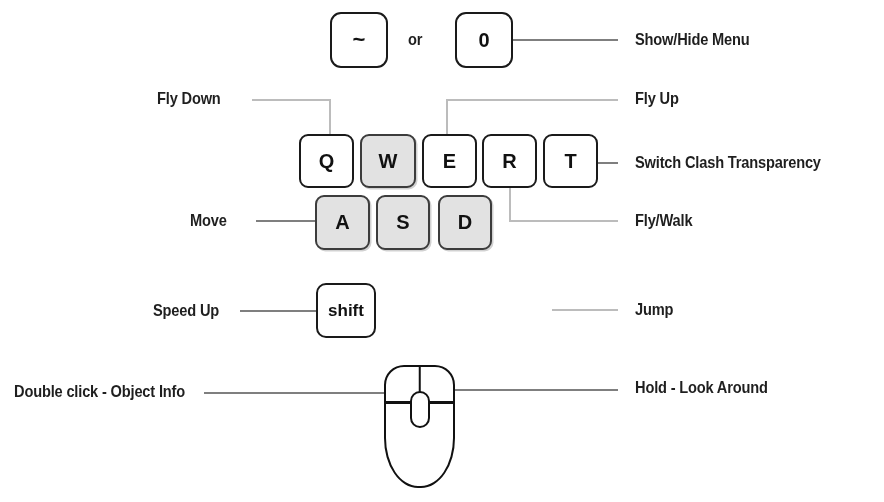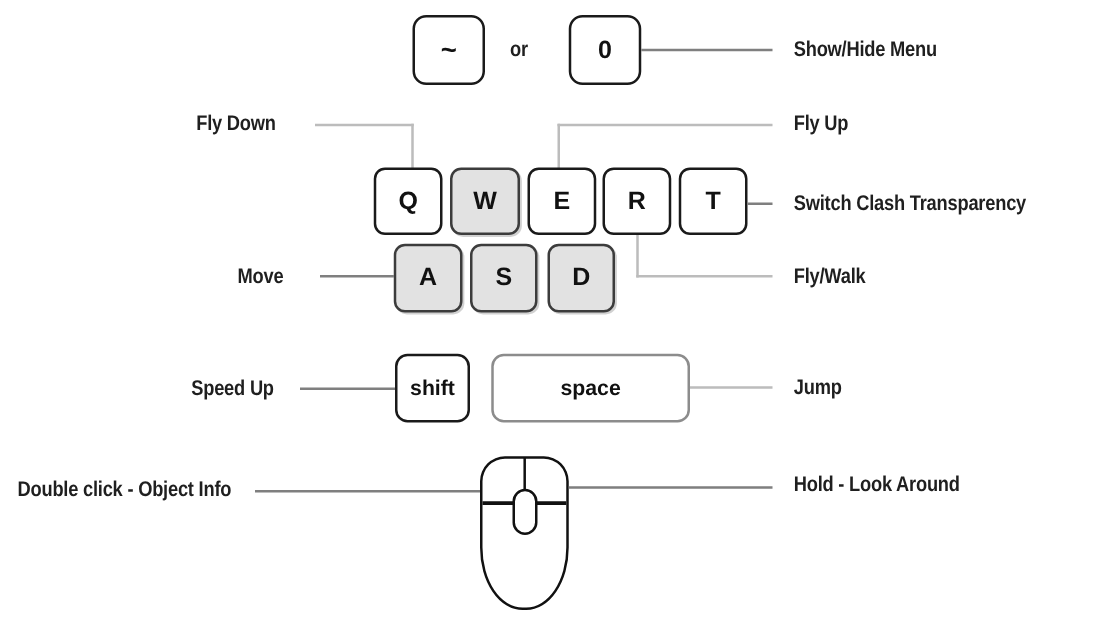--- a/index.html
+++ b/index.html
@@ -125,21 +125,20 @@
   <div class="key shaded" style="left:376px; top:195px; width:54px; height:55px;">S</div>
   <div class="key shaded" style="left:438px; top:195px; width:54px; height:55px;">D</div>
 
   <div class="line light w2" style="left:509px; top:188px; height:34px;"></div>
   <div class="line light h2" style="left:509px; top:220px; width:109px;"></div>
   <div class="label" style="left:635px; top:210px;">Fly/Walk</div>
 
   <div class="label" style="left:153px; top:300px;">Speed Up</div>
   <div class="line dark h1" style="left:240px; top:310px; width:76px;"></div>
   <div class="key small-text" style="left:316px; top:283px; width:60px; height:55px; border-radius:10px;">shift</div>
-  <div class="key small-text gray-border" style="left:393px; top:283px; width:159px; height:55px; border-radius:10px;">space</div>
   <div class="line light h2" style="left:552px; top:309px; width:66px;"></div>
   <div class="label" style="left:635px; top:299px;">Jump</div>
 
   <div class="label" style="left:14px; top:381px;">Double click - Object Info</div>
   <div class="line dark h1" style="left:204px; top:392px; width:180px;"></div>
 
   <div class="mouse-body">
     <div class="mouse-stem"></div>
     <div class="mouse-divider"></div>
     <div class="mouse-wheel"></div>

